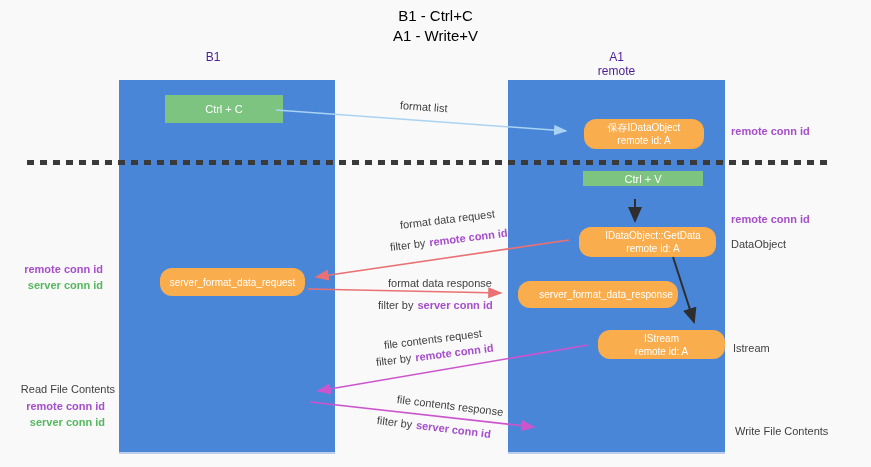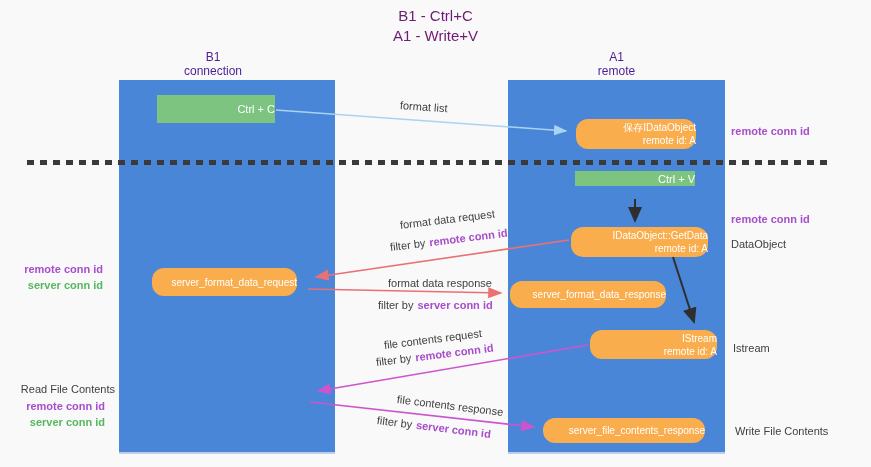--- a/index.html
+++ b/index.html
@@ -2,47 +2,47 @@
 <html style="--bg: #f9f9f9; --column-blue: #4a86d8; --box-orange: #f9ad4d; --box-green: #7cc480; --text-dark: #3f3f3f; --text-purple: #a64ecb; --text-green: #55b85f; --arrow-lightblue: #a9d3f2; --arrow-red: #e97173; --arrow-magenta: #cc55ce; --arrow-black: #2e2e2e; --dash: #3a3a3a;"><head>
 <meta charset="utf-8">
 <style>
   html,body { margin:0; padding:0; }
   body { font-family: "Liberation Sans", sans-serif; background: var(--bg, #f9f9f9); }
   #canvas { position:relative; width:871px; height:467px; overflow:hidden; background:var(--bg,#f9f9f9); }
 
   .abs { position:absolute; }
 
   
-  .title { left:0; right:0; top:6px; text-align:center; color:#701a75; font-size:15px; line-height:20px; }
+  .title { left:0; right:0; top:6px; text-align:center; color:#000000; font-size:15px; line-height:20px; }
 
   
   .col-header { text-align:center; color:#4c1d95; font-size:12px; line-height:14px; }
   .col-header.left  { left:105px; top:50px; width:216px; }
   .col-header.right { left:508px; top:50px; width:217px; }
 
   
   .column { background:var(--column-blue,#4a86d8); box-shadow:0 2px 0 rgba(120,150,220,.45); }
   .column.left  { left:119px; top:80px; width:216px; height:372px; }
   .column.right { left:508px; top:80px; width:217px; height:372px; }
 
   
   .dashline { left:27px; top:160px; width:805px; height:5px; z-index:5;
     background:repeating-linear-gradient(90deg, var(--dash,#3a3a3a) 0 7px, transparent 7px 13px); }
 
   
-  .node { z-index:4; display:flex; flex-direction:column; align-items:flex-end; justify-content:center;
-          color:#fff; text-align:center; white-space:nowrap; }
+  .node { z-index:4; display:flex; flex-direction:column; align-items:center; justify-content:center;
+          color:#fff; text-align:center; white-space:nowrap;margin-left:8px; }
   .node.green  { background:var(--box-green,#7cc480); font-size:11px; }
   .node.orange { background:var(--box-orange,#f9ad4d); font-size:10px; line-height:13px;border-radius:12px; }
   .n-ctrl-c   { left:157px; top:95px;  width:118px; height:28px; }
   .n-saveobj  { left:576px; top:119px; width:120px; height:30px; }
   .n-ctrl-v   { left:575px; top:171px; width:120px; height:15px; }
   .n-getdata  { left:571px; top:227px; width:126px; height:30px;padding-left:11px; }
   .n-freq     { left:152px; top:268px; width:145px; height:28px; }
-  .n-fresp    { left:510px; top:281px; width:156px; height:27px; }
+  .n-fresp    { left:510px; top:281px; width:144px; height:27px;padding-left:16px; }
   .n-istream  { left:590px; top:330px; width:127px; height:29px; }
   .n-filereq  { left:150px; top:383px; width:160px; height:28px; }
   .n-fileresp { left:543px; top:418px; width:162px; height:25px; }
 
   
   .slabel { font-size:11px; line-height:16px; color:var(--text-dark,#3f3f3f); white-space:nowrap; }
   .purple { color:var(--text-purple,#a64ecb); font-weight:bold; }
   .green-t { color:var(--text-green,#55b85f); font-weight:bold; }
   .ls-conn1 { left:0; top:261px; width:103px; text-align:right; }
   .ls-read  { left:0; top:381px; width:115px; text-align:right; }
@@ -83,21 +83,20 @@
 
 <div id="canvas">
 
   <div class="abs title">
     <div>B1 - Ctrl+C</div>
     <div>A1 - Write+V</div>
   </div>
 
   <div class="abs col-header left">
     <div>B1</div>
-    <div>connection</div>
   </div>
   <div class="abs col-header right">
     <div>A1</div>
     <div>remote</div>
   </div>
 
   <div class="abs column left"></div>
   <div class="abs column right"></div>
 
   <div class="abs dashline"></div>
@@ -151,23 +150,20 @@
   <div class="abs node orange n-fresp">
     <span>server_format_data_response</span>
   </div>
 
   <div class="abs node orange n-istream">
     <span>IStream</span>
     <span>remote id: A</span>
   </div>
 
 
-  <div class="abs node orange n-fileresp">
-    <span>server_file_contents_response</span>
-  </div>
 
   <div class="abs slabel ls-conn1">
     <div class="purple">remote conn id</div>
     <div class="green-t">server conn id</div>
   </div>
   <div class="abs slabel ls-read">Read File Contents</div>
   <div class="abs slabel ls-conn2">
     <div class="purple">remote conn id</div>
     <div class="green-t">server conn id</div>
   </div>

